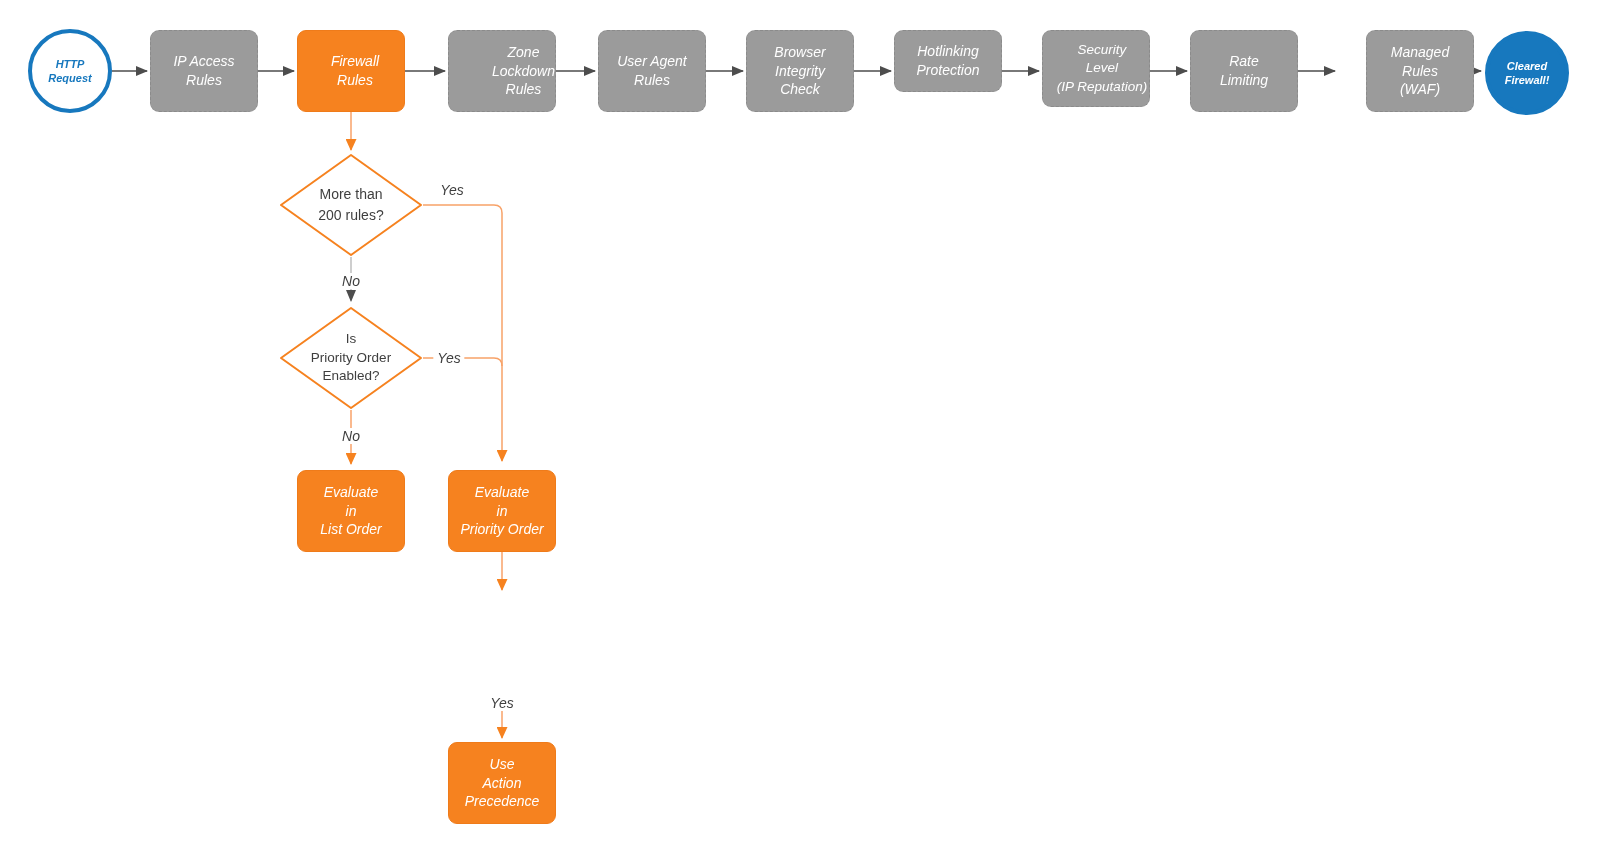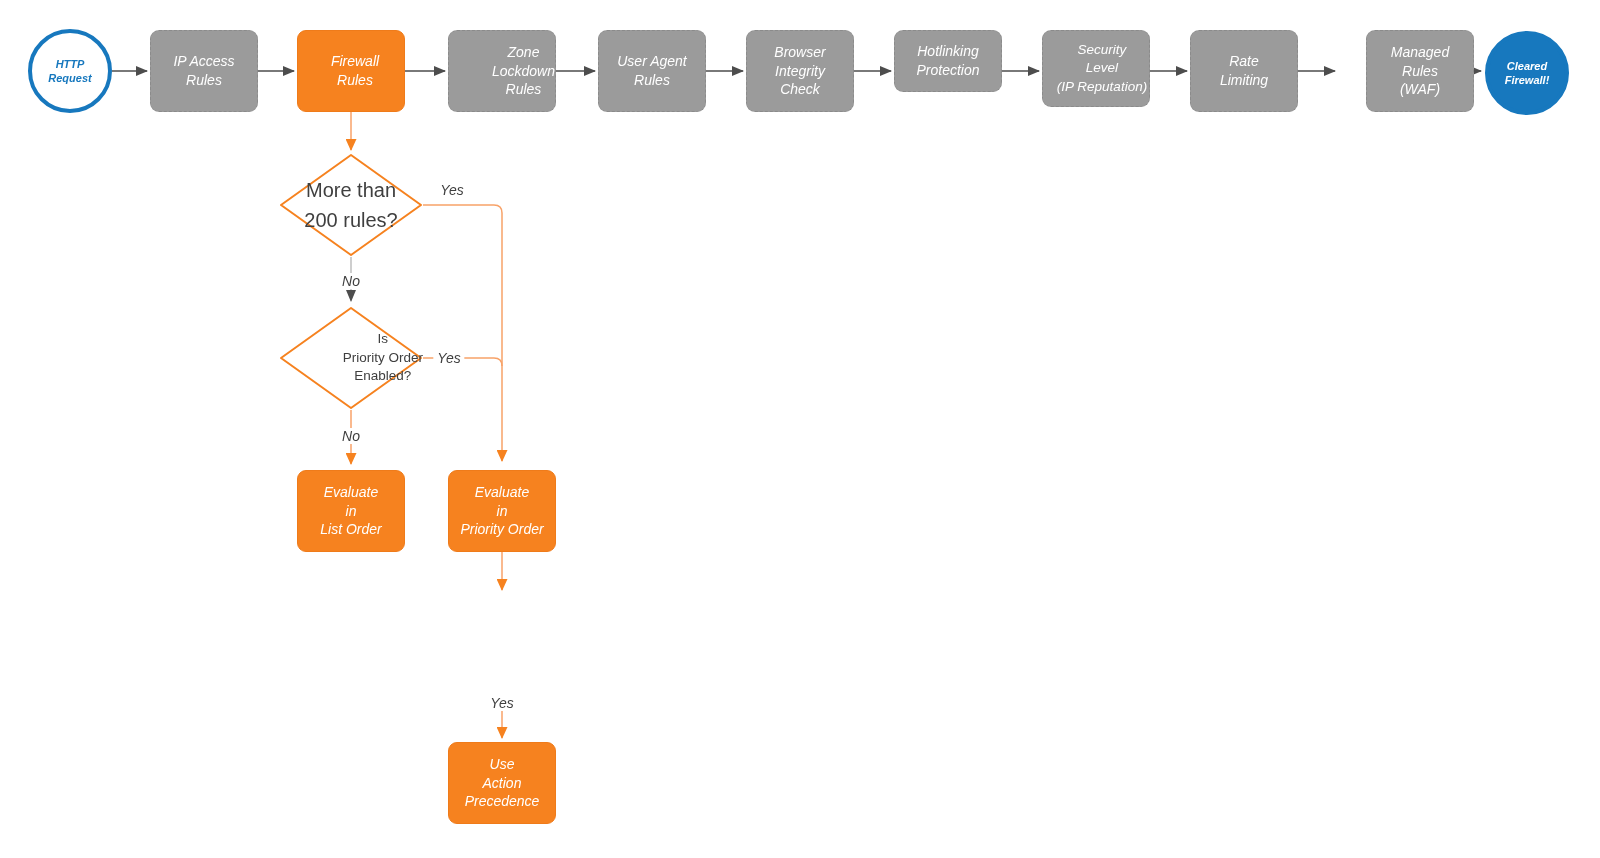--- a/index.html
+++ b/index.html
@@ -19,21 +19,21 @@
   .gray{background:#9b9b9b;border:1px dashed #8b8b8b;}
   .orangebox{background:#f6821f;border:1px solid #ef7b1a;}
   .circlenode{
     border-radius:50%;font-weight:bold;font-style:italic;font-size:11px;line-height:1.3;
   }
   .circle-outline{background:#ffffff;border:4px solid #1778be;color:#1778be;}
   .circle-solid{background:#1778be;border:4px solid #1778be;color:#ffffff;}
   .decision{z-index:2;}
   .decision svg{position:absolute;left:0;top:0;}
   .decision .lbl{
-    position:relative;color:#3f3f3f;font-size:20px;line-height:1.5;white-space:pre-line;
+    position:relative;color:#3f3f3f;font-size:14px;line-height:1.5;white-space:pre-line;
   }
   .edge-label{
     position:absolute;transform:translate(-50%,-50%);font-style:italic;color:#3f3f3f;
     font-size:14px;background:#ffffff;padding:0 4px;z-index:3;
   }
 </style>
 </head>
 <body>
 
 <div id="canvas">
@@ -133,21 +133,21 @@
   </div>
 
   <div class="node decision" style="left:279px;top:153px;width:144px;height:104px;">
     <svg width="144" height="104" viewBox="0 0 144 104">
       <polygon points="72,2 142,52 72,102 2,52" fill="#ffffff" stroke="#f6821f" stroke-width="2" stroke-linejoin="round"></polygon>
     </svg>
     <span class="lbl">More than
 200 rules?</span>
   </div>
 
-  <div class="node decision" style="left:279px;top:306px;width:144px;height:104px;justify-content:flex-end;">
+  <div class="node decision" style="left:279px;top:306px;width:144px;height:104px;">
     <svg width="144" height="104" viewBox="0 0 144 104">
       <polygon points="72,2 142,52 72,102 2,52" fill="#ffffff" stroke="#f6821f" stroke-width="2" stroke-linejoin="round"></polygon>
     </svg>
     <span class="lbl" style="font-size:13.5px;line-height:1.4;">Is
 Priority Order
 Enabled?</span>
   </div>
 
   <div class="node process orangebox" style="left:297px;top:470px;width:108px;height:82px;">
     <span class="lbl">Evaluate

